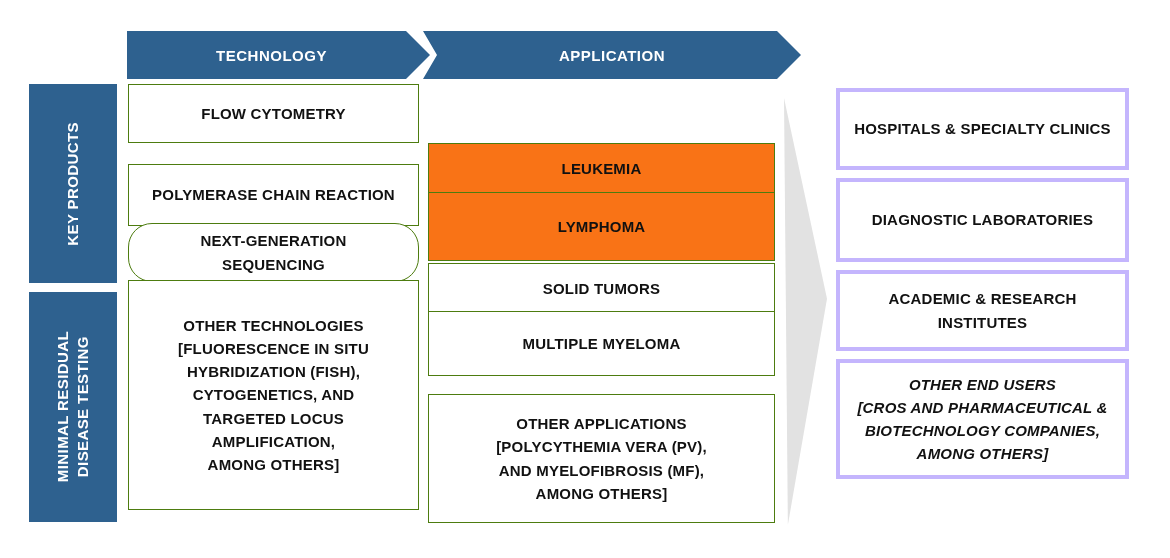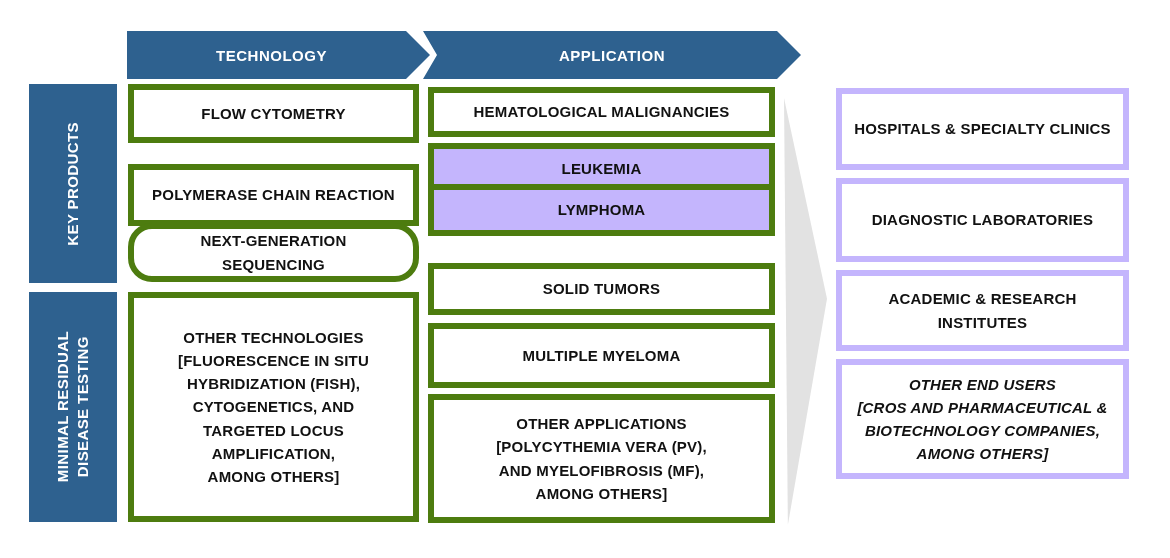--- a/index.html
+++ b/index.html
@@ -36,43 +36,43 @@
   #side-mrd          { top:292px; height:230px; }
   .vtext {
     writing-mode:vertical-rl; transform:rotate(180deg);
     color:#ffffff; font-weight:bold; font-size:15px; letter-spacing:.4px;
     text-align:center; white-space:pre-line; line-height:1.35;
   }
 
   
   .box {
     position:absolute; box-sizing:border-box; background:#ffffff;
-    border:6px solid #4d7c0f; color:#111111;
+    border:1px solid #4d7c0f; color:#111111;
     display:flex; align-items:center; justify-content:center;
     text-align:center; font-weight:bold; font-size:15px;
     line-height:1.55; white-space:pre-line; letter-spacing:.2px;
     padding:2px 8px;
   }
-  .box.lite    { background:#c4b5fd; }
-  .box.enduser { border:6px solid #c4b5fd; }
+  .box.lite    { background:#f97316; }
+  .box.enduser { border:4px solid #c4b5fd; }
 
   
   .col-tech { left:128px; width:291px; }
   #t1 { top:84px;  height:59px; }
   #t2 { top:164px; height:62px; }
   #t3 { top:223px; height:59px;border-radius:24px; }
-  #t4 { top:292px; height:230px; }
+  #t4 { top:280px; height:230px; }
 
   
   .col-app { left:428px; width:347px; }
   #a1 { top:87px;  height:50px; }
   #a2 { top:143px; height:52px; }
-  #a3 { top:184px; height:52px;text-align:center; }
+  #a3 { top:192px; height:69px;text-align:center; }
   #a4 { top:263px; height:52px; }
-  #a5 { top:323px; height:65px;text-align:right; }
+  #a5 { top:311px; height:65px;text-align:right; }
   #a6 { top:394px; height:129px; }
 
   
   .col-end { left:836px; width:293px; }
   #e1 { top:88px;  height:82px; }
   #e2 { top:178px; height:84px; }
   #e3 { top:270px; height:81px; }
   #e4 { top:359px; height:120px;font-style:italic; }
 
   
@@ -109,21 +109,20 @@
   <div class="box col-tech" id="t3">NEXT-GENERATION
 SEQUENCING</div>
   <div class="box col-tech" id="t4">OTHER TECHNOLOGIES
 [FLUORESCENCE IN SITU
 HYBRIDIZATION (FISH),
 CYTOGENETICS, AND
 TARGETED LOCUS
 AMPLIFICATION,
 AMONG OTHERS]</div>
 
-  <div class="box col-app" id="a1">HEMATOLOGICAL MALIGNANCIES</div>
   <div class="box col-app lite" id="a2">LEUKEMIA</div>
   <div class="box col-app lite" id="a3">LYMPHOMA</div>
   <div class="box col-app" id="a4">SOLID TUMORS</div>
   <div class="box col-app" id="a5">MULTIPLE MYELOMA</div>
   <div class="box col-app" id="a6">OTHER APPLICATIONS
 [POLYCYTHEMIA VERA (PV),
 AND MYELOFIBROSIS (MF),
 AMONG OTHERS]</div>
 
   <div class="box col-end enduser" id="e1">HOSPITALS &amp; SPECIALTY CLINICS</div>

